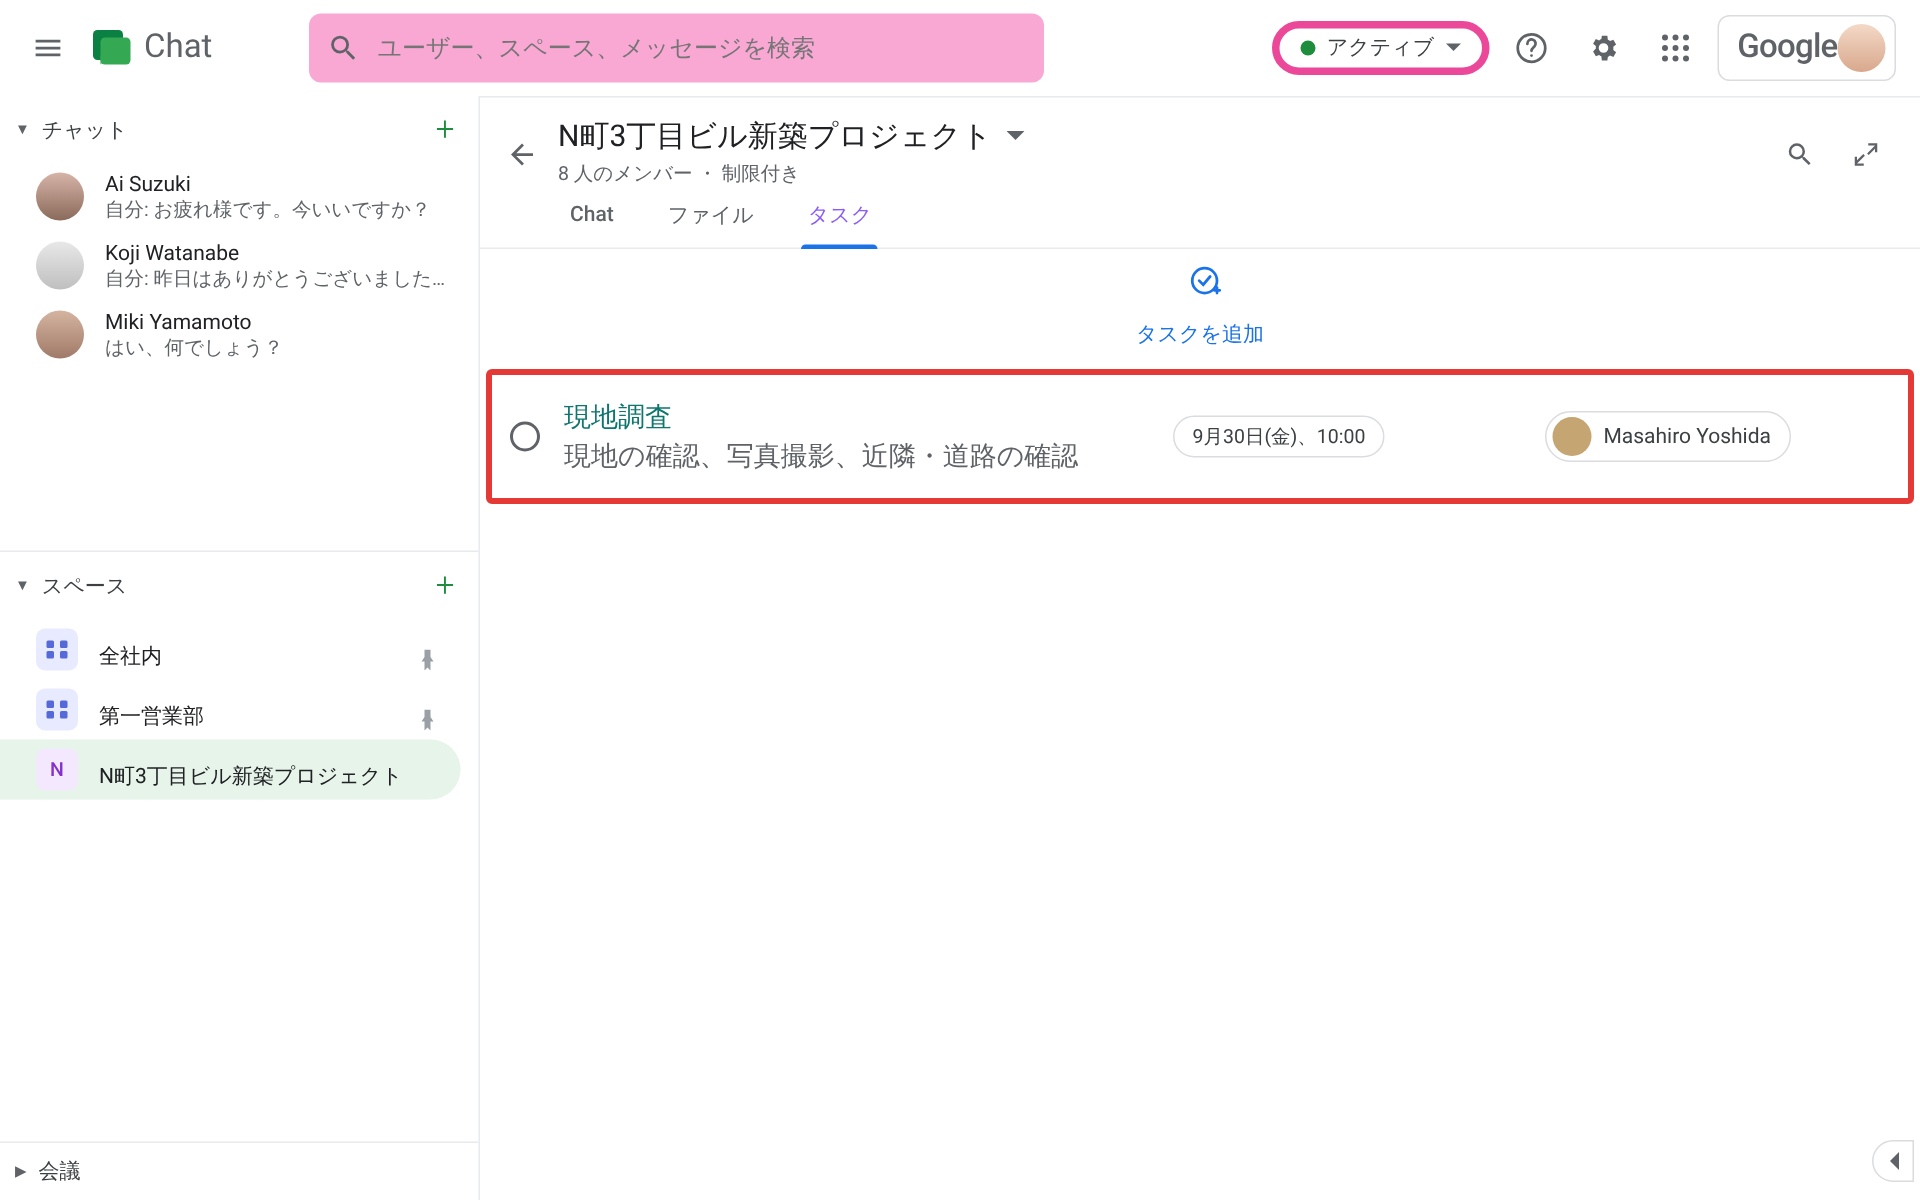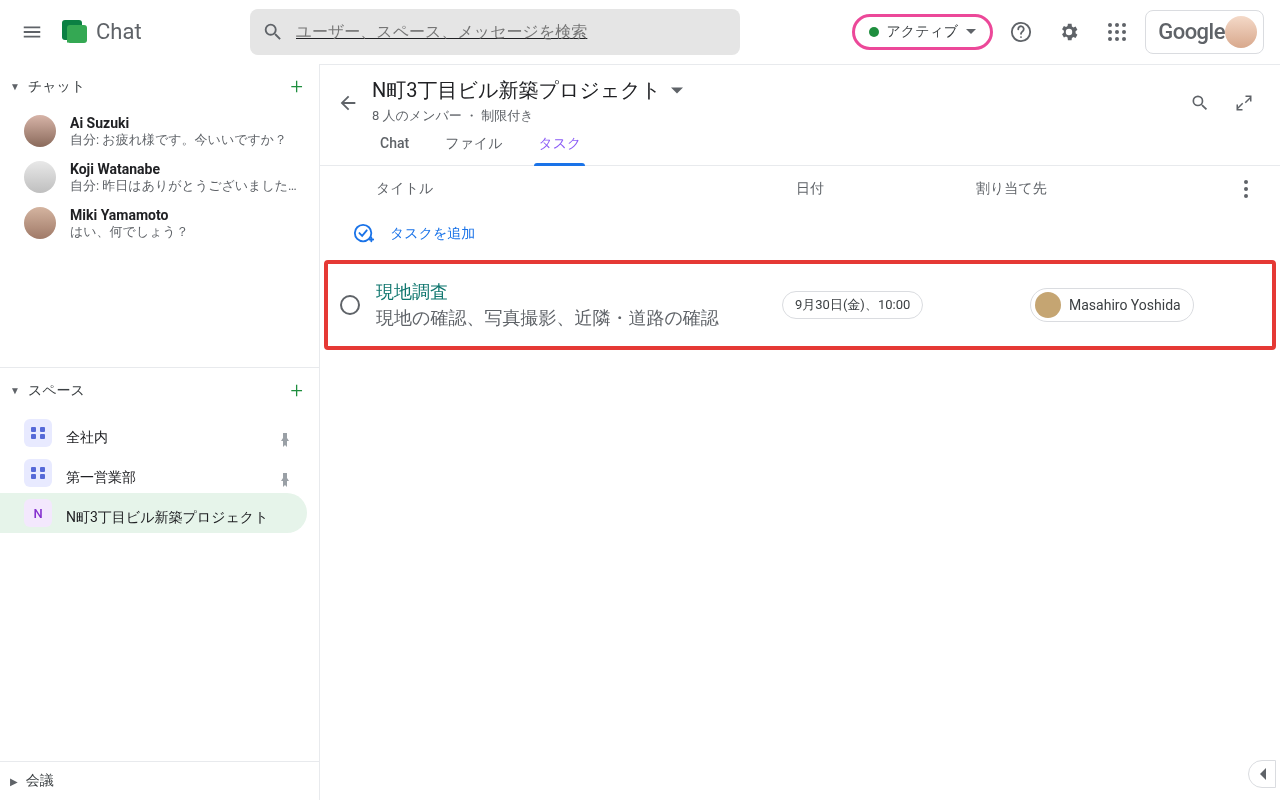--- a/index.html
+++ b/index.html
@@ -4,39 +4,39 @@
 <style>
 * { box-sizing: border-box; margin: 0; padding: 0; font-family: "Roboto", "Helvetica Neue", Arial, sans-serif; }
 body { width: 1280px; height: 800px; overflow: hidden; background: #fff; color: #202124; }
 
 
 .header { height: 64px; display: flex; align-items: center; padding: 0 8px; border-bottom: 1px solid #fff; }
 .menu-btn { width: 48px; height: 48px; display:flex; align-items:center; justify-content:center; border-radius:50%; }
 .chat-logo { display:flex; align-items:center; gap:8px; margin-left:4px; }
 .chat-logo-icon { width:28px; height:28px; position:relative; }
 .chat-logo-text { font-size: 22px; color:#5f6368; font-weight:400;}
-.search-bar { flex:1; max-width:490px; margin-left:108px; height:46px; background:#e5e5e5; border-radius:8px; display:flex; align-items:center; padding:0 12px;text-decoration:underline; }
+.search-bar { flex:1; max-width:490px; margin-left:64px; height:46px; background:#f9a8d4; border-radius:8px; display:flex; align-items:center; padding:0 12px; }
 .search-bar input { border:none; background:none; outline:none; font-size:16px; color:#5f6368; flex:1; margin-left:12px;}
 .header-right { margin-left:auto; display:flex; align-items:center; gap:8px; padding-right:8px;}
-.status-chip { border:3px solid #ec4899; border-radius:20px; height:36px; padding:0 14px; display:flex; align-items:center; gap:8px; font-size:14px; color:#3c4043; }
+.status-chip { border:5px solid #ec4899; border-radius:20px; height:36px; padding:0 14px; display:flex; align-items:center; gap:8px; font-size:14px; color:#3c4043; }
 .status-dot { width:10px; height:10px; background:#1e8e3e; border-radius:50%; }
 .icon-btn { width:40px; height:40px; display:flex; align-items:center; justify-content:center; border-radius:50%; color:#5f6368;}
 .google-logo-box { display:flex; align-items:center; border:1px solid #dadce0; border-radius:8px; padding:4px 6px 4px 12px; height:44px;}
 .google-text { font-size:22px; font-weight:500; color:#5f6368; letter-spacing:-0.5px;}
 .avatar { width:32px; height:32px; border-radius:50%; background:#e8eaed; overflow:hidden; display:flex; align-items:center; justify-content:center; font-size:16px;}
 
 
 .main { display:flex; height: calc(800px - 64px); }
 .sidebar { width:320px; border-right:1px solid #e8eaed; display:flex; flex-direction:column; position:relative;}
 .sb-section-header { display:flex; align-items:center; padding:10px 16px 10px 10px; font-size:14px; color:#3c4043; font-weight:500;}
 .sb-section-header .tri { margin-right:8px; font-size:10px; color:#5f6368;}
 .sb-section-header .add { margin-left:auto; color:#1e8e3e; font-size:22px; font-weight:300;}
 .dm-item { display:flex; align-items:flex-start; padding:6px 16px 6px 24px; gap:14px; }
 .dm-avatar { width:32px; height:32px; border-radius:50%; background:#e8eaed; flex-shrink:0;}
-.dm-body .dm-name { font-size:14px; color:#202124;font-weight:bold; }
+.dm-body .dm-name { font-size:14px; color:#202124; }
 .dm-body .dm-msg { font-size:13px; color:#5f6368; white-space:nowrap; overflow:hidden; text-overflow:ellipsis; max-width:230px;}
 .sp-item { display:flex; align-items:flex-end; padding:6px 16px 6px 24px; gap:14px; height:40px; border-radius:0 20px 20px 0; margin-right:12px;}
 .sp-item.active { background:#e6f4ea; }
 .sp-icon { width:28px; height:28px; border-radius:6px; display:flex; align-items:center; justify-content:center; font-size:13px; font-weight:500;}
 .sp-name { font-size:14px; color:#202124; flex:1;}
 .pin-icon { color:#9aa0a6; font-size:13px;}
 .meet-section { border-top:1px solid #e8eaed; }
 
 
 .content { flex:1; display:flex; flex-direction:column; border-top:1px solid #e8eaed;}
@@ -51,21 +51,21 @@
 .tab { padding:0 4px 12px 4px; font-size:14px; color:#5f6368; font-weight:500; position:relative;}
 .tab.active { color:#8b5cf6; }
 .tab.active::after { content:""; position:absolute; bottom:-1px; left:0; right:0; height:3px; background:#1a73e8; border-radius:3px 3px 0 0;}
 
 .task-columns { display:flex; align-items:center; padding:14px 24px 14px 56px; font-size:14px; color:#5f6368;}
 .col-title { flex:0 0 420px; }
 .col-date { flex:0 0 180px; }
 .col-assignee { flex:1; }
 .more-col { margin-left:auto; padding:0 8px;}
 
-.add-task { display:flex; align-items:center; gap:14px; padding:10px 24px 10px 24px; color:#1a73e8; font-size:14px; font-weight:500;}
+.add-task { display:flex; align-items:center; gap:14px; padding:10px 24px 10px 24px; color:#1a73e8; font-size:14px; font-weight:500;flex-direction:column;}
 .add-task-icon { width:24px; height:24px; display:flex; align-items:center; justify-content:center; margin-left:8px;}
 
 .task-row-wrapper { margin:4px 4px 4px 4px; border:4px solid #e53935; border-radius:4px; padding:16px 12px 16px 12px;}
 .task-row { display:flex; align-items:center; }
 .task-check { width:20px; height:20px; border:2px solid #5f6368; border-radius:50%; margin:0 16px 0 0;}
 .task-main { flex:0 0 406px;}
 .task-title { font-size:18px; color:#0f766e;}
 .task-desc { font-size:18px; color:#5f6368; margin-top:2px;}
 .task-date-chip { border:1px solid #dadce0; border-radius:16px; padding:4px 12px; font-size:13px; color:#3c4043; display:inline-block;}
 .task-assignee-chip { border:1px solid #dadce0; border-radius:18px; padding:3px 12px 3px 4px; font-size:14px; color:#3c4043; display:inline-flex; align-items:center; gap:8px; margin-left:58px;}
@@ -258,32 +258,20 @@
         </div>
       </div>
     </div>
 
     <div class="tabs">
       <div class="tab">Chat</div>
       <div class="tab">ファイル</div>
       <div class="tab active">タスク</div>
     </div>
 
-    <div class="task-columns">
-      <div class="col-title">タイトル</div>
-      <div class="col-date">日付</div>
-      <div class="col-assignee">割り当て先</div>
-      <div class="more-col">
-        <svg width="4" height="18" viewBox="0 0 4 18" fill="#5f6368">
-            <circle cx="2" cy="2" r="2"></circle>
-            <circle cx="2" cy="9" r="2"></circle>
-            <circle cx="2" cy="16" r="2"></circle>
-          </svg>
-      </div>
-    </div>
 
     <div class="add-task">
       <div class="add-task-icon">
         <svg width="22" height="22" viewBox="0 0 24 24" fill="none" stroke="#1a73e8" stroke-width="2">
             <circle cx="11" cy="11" r="9"></circle>
             <path d="M7 11l3 3 5-6" stroke-linecap="round"></path>
             <path d="M18 18l4 0M20 16l0 4" stroke-linecap="round"></path>
           </svg>
       </div>
       <span>タスクを追加</span>

